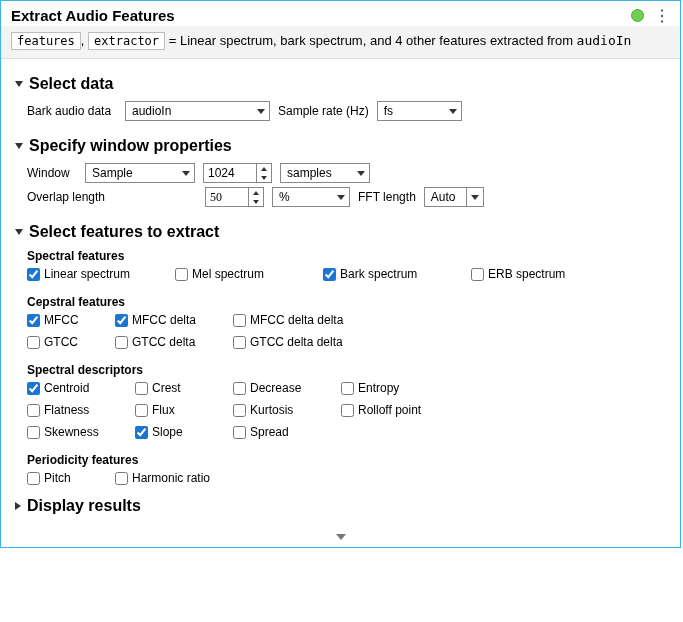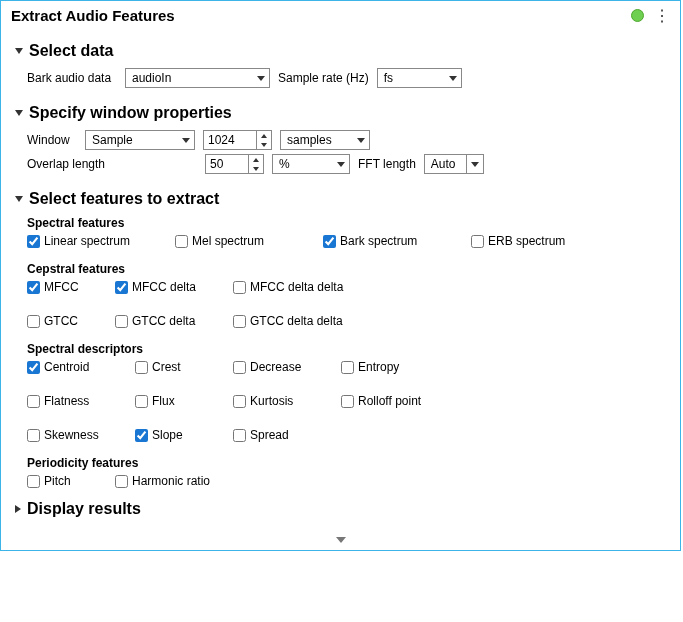--- a/index.html
+++ b/index.html
@@ -25,39 +25,43 @@
 .select .arrow{position:absolute;right:4px;top:7px;width:0;height:0;border-left:4px solid transparent;border-right:4px solid transparent;border-top:5px solid #333;pointer-events:none}
 .select.split .arrow-box{border-left:1px solid #888;width:16px;height:100%;position:absolute;right:0;top:0}
 .select.split .arrow{right:4px}
 .numbox{display:inline-flex;align-items:stretch;border:1px solid #888;height:20px;box-sizing:border-box}
 .numbox input{border:none;width:44px;text-align:left;padding:0 4px;font-size:12px;font-family:inherit;outline:none}
 .numbox .spin{display:flex;flex-direction:column;border-left:1px solid #888;width:14px}
 .numbox .spin div{flex:1;display:flex;align-items:center;justify-content:center;cursor:pointer}
 .numbox .spin .up::before{content:"";border-left:3px solid transparent;border-right:3px solid transparent;border-bottom:4px solid #333}
 .numbox .spin .dn::before{content:"";border-left:3px solid transparent;border-right:3px solid transparent;border-top:4px solid #333}
 .subhead{font-weight:bold;margin:8px 0 4px}
-.cbgrid{display:grid;gap:20px 18px}
+.cbgrid{display:grid;gap:8px 18px}
 .cb{display:flex;align-items:center;gap:4px;font-size:12px}
 .cb input{margin:0;width:13px;height:13px;accent-color:#1976d2}
 .expand-arrow{text-align:center;color:#555;padding:2px 0 4px;cursor:pointer}
 .expand-arrow::before{content:"";display:inline-block;border-left:5px solid transparent;border-right:5px solid transparent;border-top:6px solid #777}
 </style>
 </head>
 <body>
 
 <div class="panel">
 
   <div class="titlebar">
     <div class="title">Extract Audio Features</div>
     <div class="title-right">
       <div class="status-dot"></div>
       <div class="kebab">⋮</div>
     </div>
   </div>
 
+  <div class="descbar">
+    <span class="chip">features</span><span>,</span>
+    <span class="chip">extractor</span><span> = </span><span>Linear spectrum, bark spectrum, and 4 other features extracted from </span><span class="mono">audioIn</span>
+  </div>
 
   <div class="body">
 
     <div class="section-header">
       <span class="caret down"></span>
       <span>Select data</span>
     </div>
     <div class="section-content">
       <div class="row">
         <span class="lbl">Bark audio data</span>
@@ -92,21 +96,21 @@
             </div>
         </div>
         <div class="select" style="width:90px">
           <span class="val">samples</span>
             <span class="arrow"></span>
         </div>
       </div>
       <div class="row">
         <span class="lbl" style="min-width:170px">Overlap length</span>
         <div class="numbox">
-          <input style="width: 34px;" value="50">
+          <input style="width: 34px; font-family: Liberation Serif, serif;" value="50">
           <div class="spin">
               <div class="up"></div>
               <div class="dn"></div>
             </div>
         </div>
         <div class="select" style="width:78px">
           <span class="val">%</span>
             <span class="arrow"></span>
         </div>
         <span>FFT length</span>

